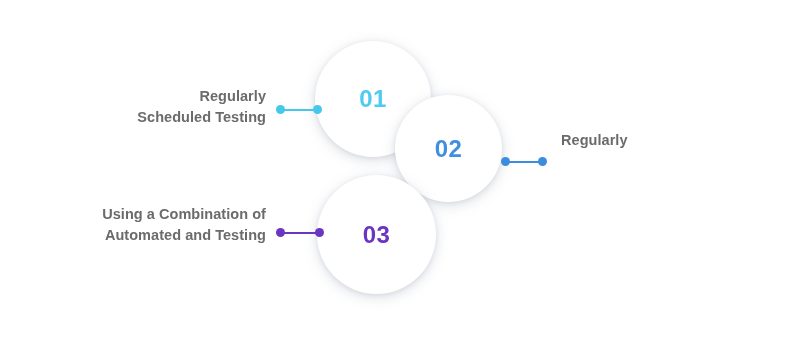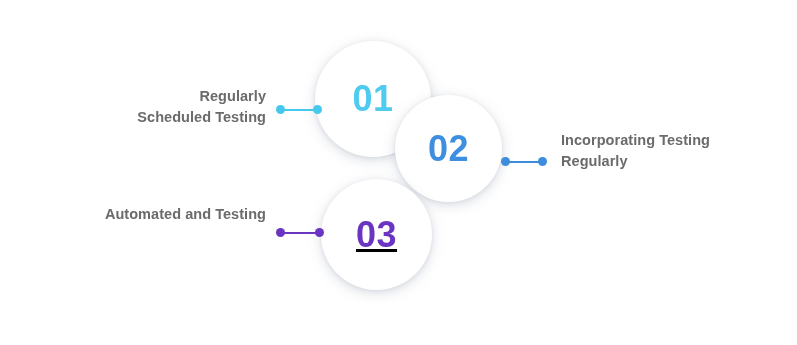--- a/index.html
+++ b/index.html
@@ -40,21 +40,21 @@
     right: -9px;
     bottom: -9px;
     border-radius: 50%;
     background: #ffffff;
     box-shadow: 0 3px 13px rgba(116,126,150,0.26),
                 0 1px 4px rgba(116,126,150,0.14);
     z-index: -1;
   }
 
   .node-number {
-    font-size: 36px;
+    font-size: 24px;
     font-weight: bold;
     letter-spacing: 0.5px;
     line-height: 1;
     user-select: none;
   }
 
   
   #node-1 {
     left: 321px;
     top: 47px;
@@ -75,23 +75,22 @@
     z-index: 4;
   }
   #node-2 .node-number { color: #3f8fe0; }
 
   
   #node-3 {
     left: 324px;
     top: 182px;
     width: 105px;
     height: 105px;
-    border: 6px solid #15803d;
+    border: 2px solid #15803d;
     z-index: 5;
-    text-decoration: underline;
   }
   #node-3 .node-number { color: #6a35c0; }
 
   
   .connector {
     position: absolute;
     height: 10px;
     z-index: 6;
   }
   .connector .line {
@@ -173,31 +172,31 @@
     <span class="node-number">02</span>
   </div>
 
   <div class="connector" id="connector-2">
     <span class="dot start"></span>
     <span class="line"></span>
     <span class="dot end"></span>
   </div>
 
   <div class="label" id="label-2">
-    <span class="line-text">Incorporating Testing</span>
     <span class="line-text">Regularly</span>
   </div>
 
   <div class="node" id="node-3">
     <span class="node-number">03</span>
   </div>
 
   <div class="connector" id="connector-3">
     <span class="dot start"></span>
     <span class="line"></span>
     <span class="dot end"></span>
   </div>
 
   <div class="label" id="label-3">
+    <span class="line-text">Using a Combination of</span>
     <span class="line-text">Automated and Testing</span>
   </div>
 
 </div>
 
 </body></html>

